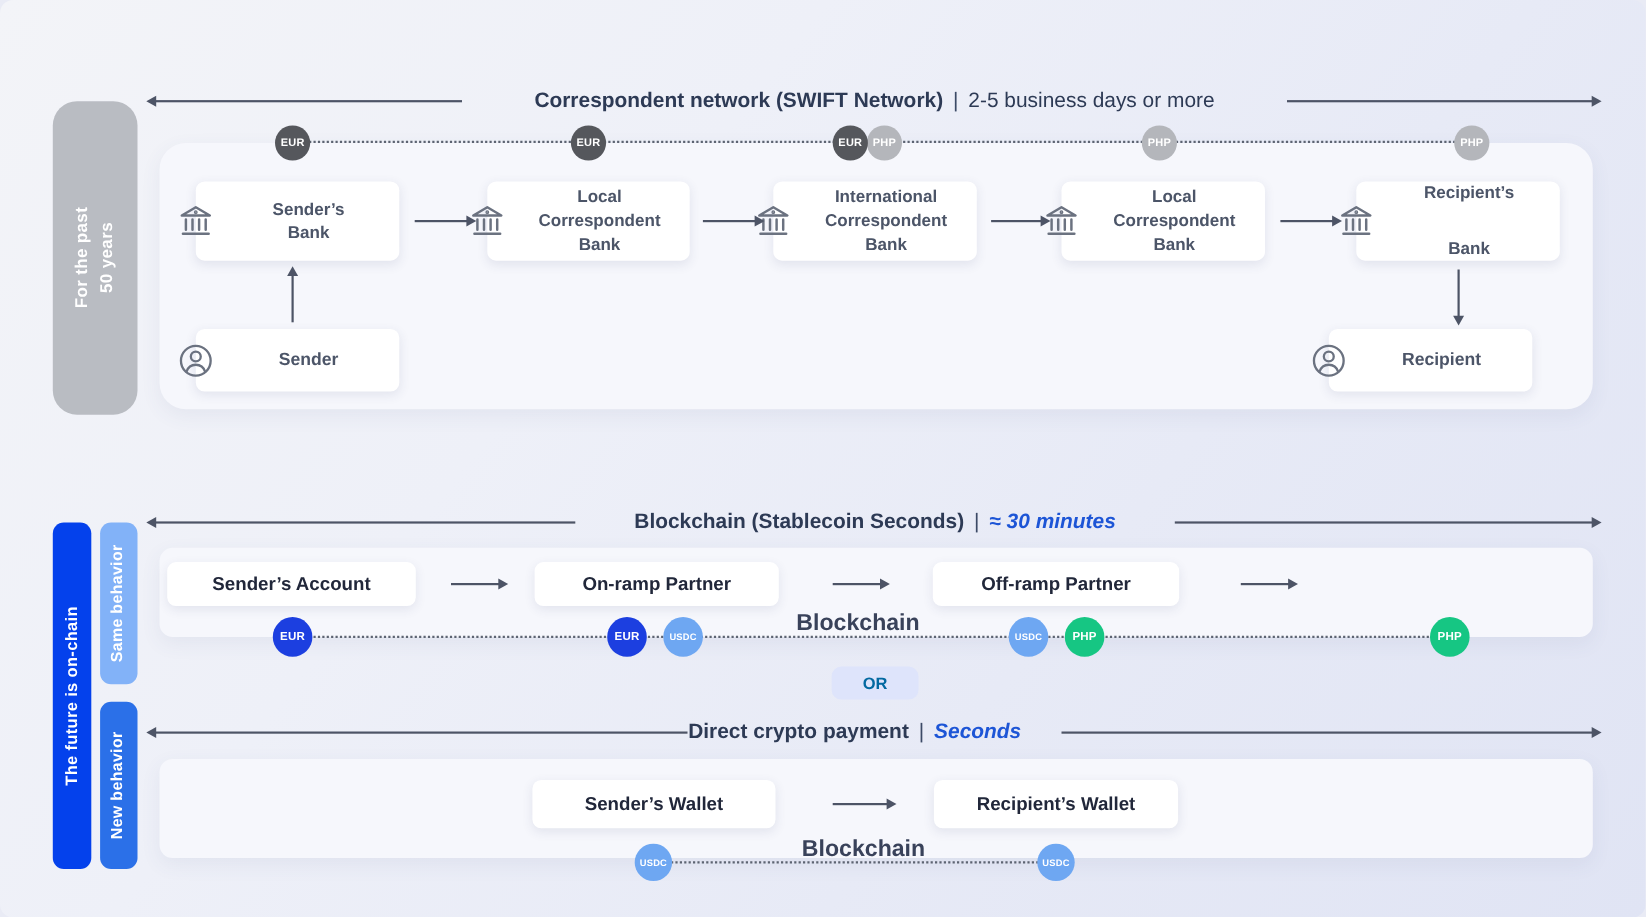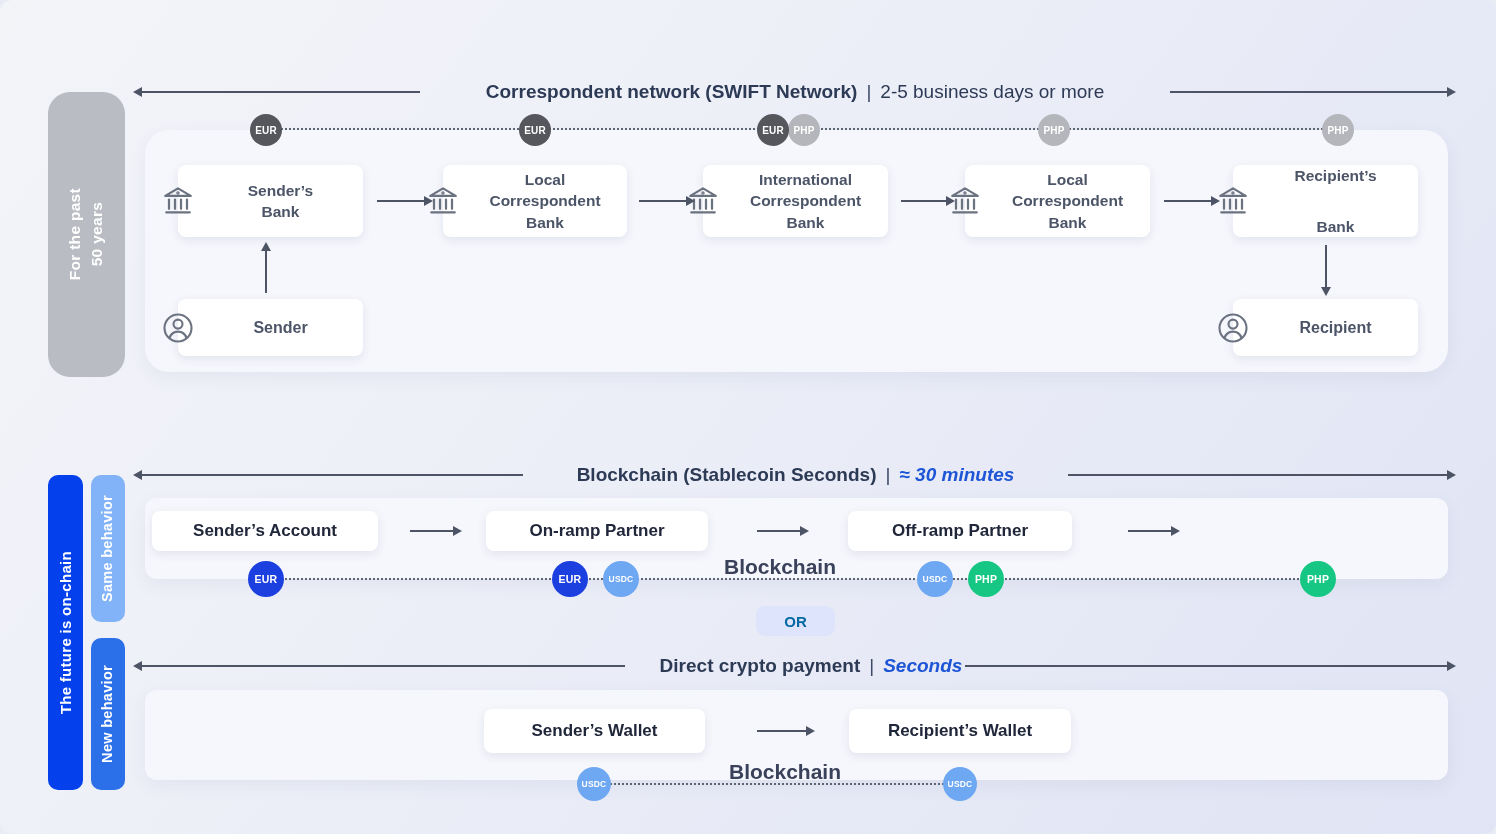--- a/index.html
+++ b/index.html
@@ -159,21 +159,21 @@
   <div class="v-arrow head-u" style="left:265px;top:250px;height:43px;"></div>
   <div class="node person-node" style="left:178px;top:299px;width:185px;height:57px;">
     <svg class="edge-icon" viewBox="0 0 24 24" fill="none" stroke="#6b7280" stroke-width="1.4" stroke-linecap="round">
       <circle cx="12" cy="12" r="9"></circle>
         <circle cx="12" cy="9.4" r="3"></circle>
         <path d="M6.3 18.7 c1.1-3.2 3-4.3 5.7-4.3 s4.6 1.1 5.7 4.3"></path>
     </svg>
     <span class="lbl">Sender</span>
   </div>
   <div class="v-arrow head-d" style="left:1325px;top:245px;height:43px;"></div>
-  <div class="node person-node" style="left:1233px;top:299px;width:185px;height:57px;">
+  <div class="node person-node" style="left:1208px;top:299px;width:185px;height:57px;">
     <svg class="edge-icon" viewBox="0 0 24 24" fill="none" stroke="#6b7280" stroke-width="1.4" stroke-linecap="round">
       <circle cx="12" cy="12" r="9"></circle>
         <circle cx="12" cy="9.4" r="3"></circle>
         <path d="M6.3 18.7 c1.1-3.2 3-4.3 5.7-4.3 s4.6 1.1 5.7 4.3"></path>
     </svg>
     <span class="lbl">Recipient</span>
   </div>
 
   <div class="arrow thin head-l" style="left:141px;top:474px;width:382px;"></div>
   <div class="hdr" style="left:523px;width:545px;top:464px;">
@@ -211,21 +211,21 @@
   <div class="badge d36 bg-eur" style="left:266px;top:579px;">EUR</div>
   <div class="badge d36 bg-eur" style="left:570px;top:579px;">EUR</div>
   <div class="badge usdc36 bg-usdc" style="left:621px;top:579px;">USDC</div>
   <div class="badge usdc36 bg-usdc" style="left:935px;top:579px;">USDC</div>
   <div class="badge d36 bg-php" style="left:986px;top:579px;">PHP</div>
   <div class="badge d36 bg-php" style="left:1318px;top:579px;">PHP</div>
 
   <div class="or-chip" style="left:756px;top:606px;width:79px;height:30px;">OR</div>
 
   <div class="arrow thin head-l" style="left:141px;top:665px;width:484px;"></div>
-  <div class="hdr" style="left:641px;width:340px;top:655px;">
+  <div class="hdr" style="left:607px;width:340px;top:655px;">
     <span class="hdr-bold">Direct crypto payment</span><span class="hdr-sep">|</span><span class="dur-accent">Seconds</span>
   </div>
   <div class="arrow thin head-r" style="left:965px;top:665px;width:483px;"></div>
 
   <div class="panel slim" style="left:145px;top:690px;width:1303px;height:90px;"></div>
 
   <div class="node chain-node" style="left:484px;top:709px;width:221px;height:44px;">
     <span class="lbl">Sender’s Wallet</span>
   </div>
   <div class="arrow head-r" style="left:757px;top:730px;width:50px;"></div>

